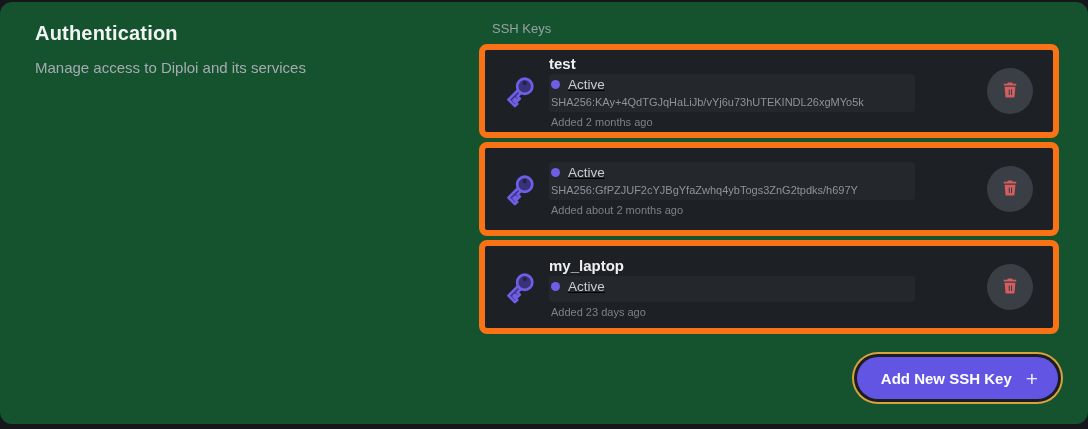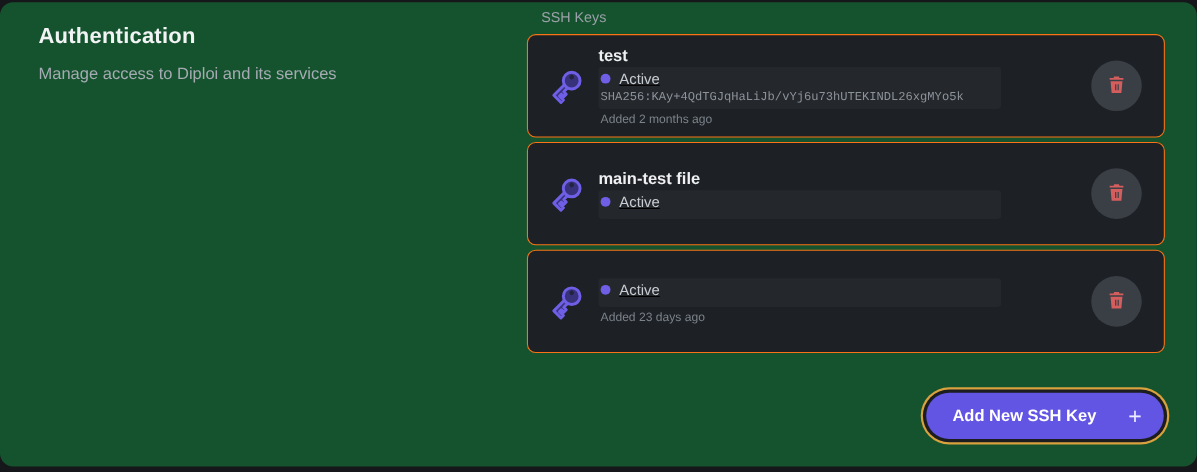--- a/index.html
+++ b/index.html
@@ -17,65 +17,65 @@
   }
   
   .head-block { position: absolute; left: 35px; top: 20px; width: 420px; }
   .page-title {
     color: #f2f3f5; font-size: 20px; font-weight: 700; letter-spacing: .2px;
   }
   .page-subtitle {
     margin-top: 14px; color: #a6abb3; font-size: 15px;
   }
   
-  .keys-col { position: absolute; left: 479px; top: 6px; width: 580px; }
+  .keys-col { position: absolute; left: 479px; top: 19px; width: 580px; }
   .keys-label { color: #9aa0a8; font-size: 13px; margin: 0 0 8px 13px; }
   .cards { display: flex; flex-direction: column; gap: 4px; }
   .key-card {
     height: 94px;
     background: #1d2024;
-    border: 1px solid #f97316;
+    border: 6px solid #f97316;
     border-radius: 8px;
     display: flex; align-items: center;
     padding: 0 20px 0 16px;
   }
   .key-icon-wrap { width: 38px; height: 38px; flex: 0 0 38px; }
   .key-info { flex: 1; margin-left: 10px; min-width: 0; }
   .key-name { color: #eef0f2; font-size: 15px; font-weight: 700; margin-bottom: 2px; }
   .key-meta {
     width: 366px;
     background: rgba(255,255,255,0.035);
     border-radius: 3px;
     padding: 3px 4px 4px 2px;
   }
   .status-row { display: flex; align-items: center; gap: 8px; margin-bottom: 4px; text-decoration: underline; }
   .status-dot {
     width: 9px; height: 9px; border-radius: 50%;
     background: #6e5fe6; flex: 0 0 9px;
   }
   .status-text { color: #c8cdd3; font-size: 13.5px; }
-  .key-sha { color: #8d939b; font-size: 11px; white-space: nowrap; font-family: Liberation Mono, monospace; }
+  .key-sha { color: #8d939b; font-size: 11px; white-space: nowrap; }
   .key-added { color: #7b828a; font-size: 11px; margin-top: 4px; margin-left: 2px; }
   .delete-btn {
     width: 46px; height: 46px; border-radius: 50%;
     background: #3a3e45; border: none; cursor: pointer;
     display: flex; align-items: center; justify-content: center;
     flex: 0 0 46px;
   }
   
   .add-row { position: absolute; right: 30px; top: 355px; }
   .add-btn {
     height: 42px;
     padding: 0 20px 0 24px;
     border: none; cursor: pointer;
     border-radius: 22px;
     background: #6355e4;
     color: #ffffff; font-family: inherit;
     font-size: 15px; font-weight: 700;
-    display: flex; align-items: center; gap: 29px;
+    display: flex; align-items: center; gap: 14px;
     box-shadow: 0 0 0 3px #1b1d21, 0 0 0 5px #d9a23f;
   }
   .add-btn .plus { font-size: 21px; font-weight: 400; line-height: 1; color: #eceaff; }
 </style>
 </head>
 <body>
 
 <div class="panel">
 
   <div class="head-block">
@@ -123,27 +123,28 @@
         <span class="key-icon-wrap">
           <svg width="38" height="38" viewBox="0 0 24 24">
             <g transform="rotate(-45 12 12)" stroke="#6e5fe6" stroke-width="1.7" fill="#38327a" stroke-linejoin="round">
               <path d="M3 10.7 H13 V13.3 H8.5 V15.3 H6.5 V13.3 H5 V16.5 H3 Z"></path>
               <circle cx="16.2" cy="12" r="4.8"></circle>
               <circle cx="17.6" cy="10.6" r="1.3" fill="#23223f" stroke="none"></circle>
             </g>
           </svg>
         </span>
         <div class="key-info">
-          <div class="key-name">main-test file</div>
           <div class="key-meta">
             <div class="status-row">
               <span class="status-dot"></span>
               <span class="status-text">Active</span>
             </div>
+            <div class="key-sha">SHA256:GfPZJUF2cYJBgYfaZwhq4ybTogs3ZnG2tpdks/h697Y</div>
           </div>
+          <div class="key-added">Added about 2 months ago</div>
         </div>
         <button class="delete-btn">
           <span>
             <svg width="20" height="20" viewBox="0 0 24 24" fill="#d45e5e">
               <path d="M9.5 3 8.7 4.6H4.5v2h15v-2h-4.2L14.5 3h-5z"></path>
               <path fill-rule="evenodd" d="M5.5 8.2h13L17.3 21H6.7L5.5 8.2zm5 3.3h1.3v6.5H10.5v-6.5zm2.7 0h1.3v6.5h-1.3v-6.5z" clip-rule="evenodd"></path>
             </svg>
           </span>
         </button>
       </div>
@@ -152,20 +153,21 @@
         <span class="key-icon-wrap">
           <svg width="38" height="38" viewBox="0 0 24 24">
             <g transform="rotate(-45 12 12)" stroke="#6e5fe6" stroke-width="1.7" fill="#38327a" stroke-linejoin="round">
               <path d="M3 10.7 H13 V13.3 H8.5 V15.3 H6.5 V13.3 H5 V16.5 H3 Z"></path>
               <circle cx="16.2" cy="12" r="4.8"></circle>
               <circle cx="17.6" cy="10.6" r="1.3" fill="#23223f" stroke="none"></circle>
             </g>
           </svg>
         </span>
         <div class="key-info">
+          <div class="key-name">my_laptop</div>
           <div class="key-meta">
             <div class="status-row">
               <span class="status-dot"></span>
               <span class="status-text">Active</span>
             </div>
           </div>
           <div class="key-added">Added 23 days ago</div>
         </div>
         <button class="delete-btn">
           <span>

